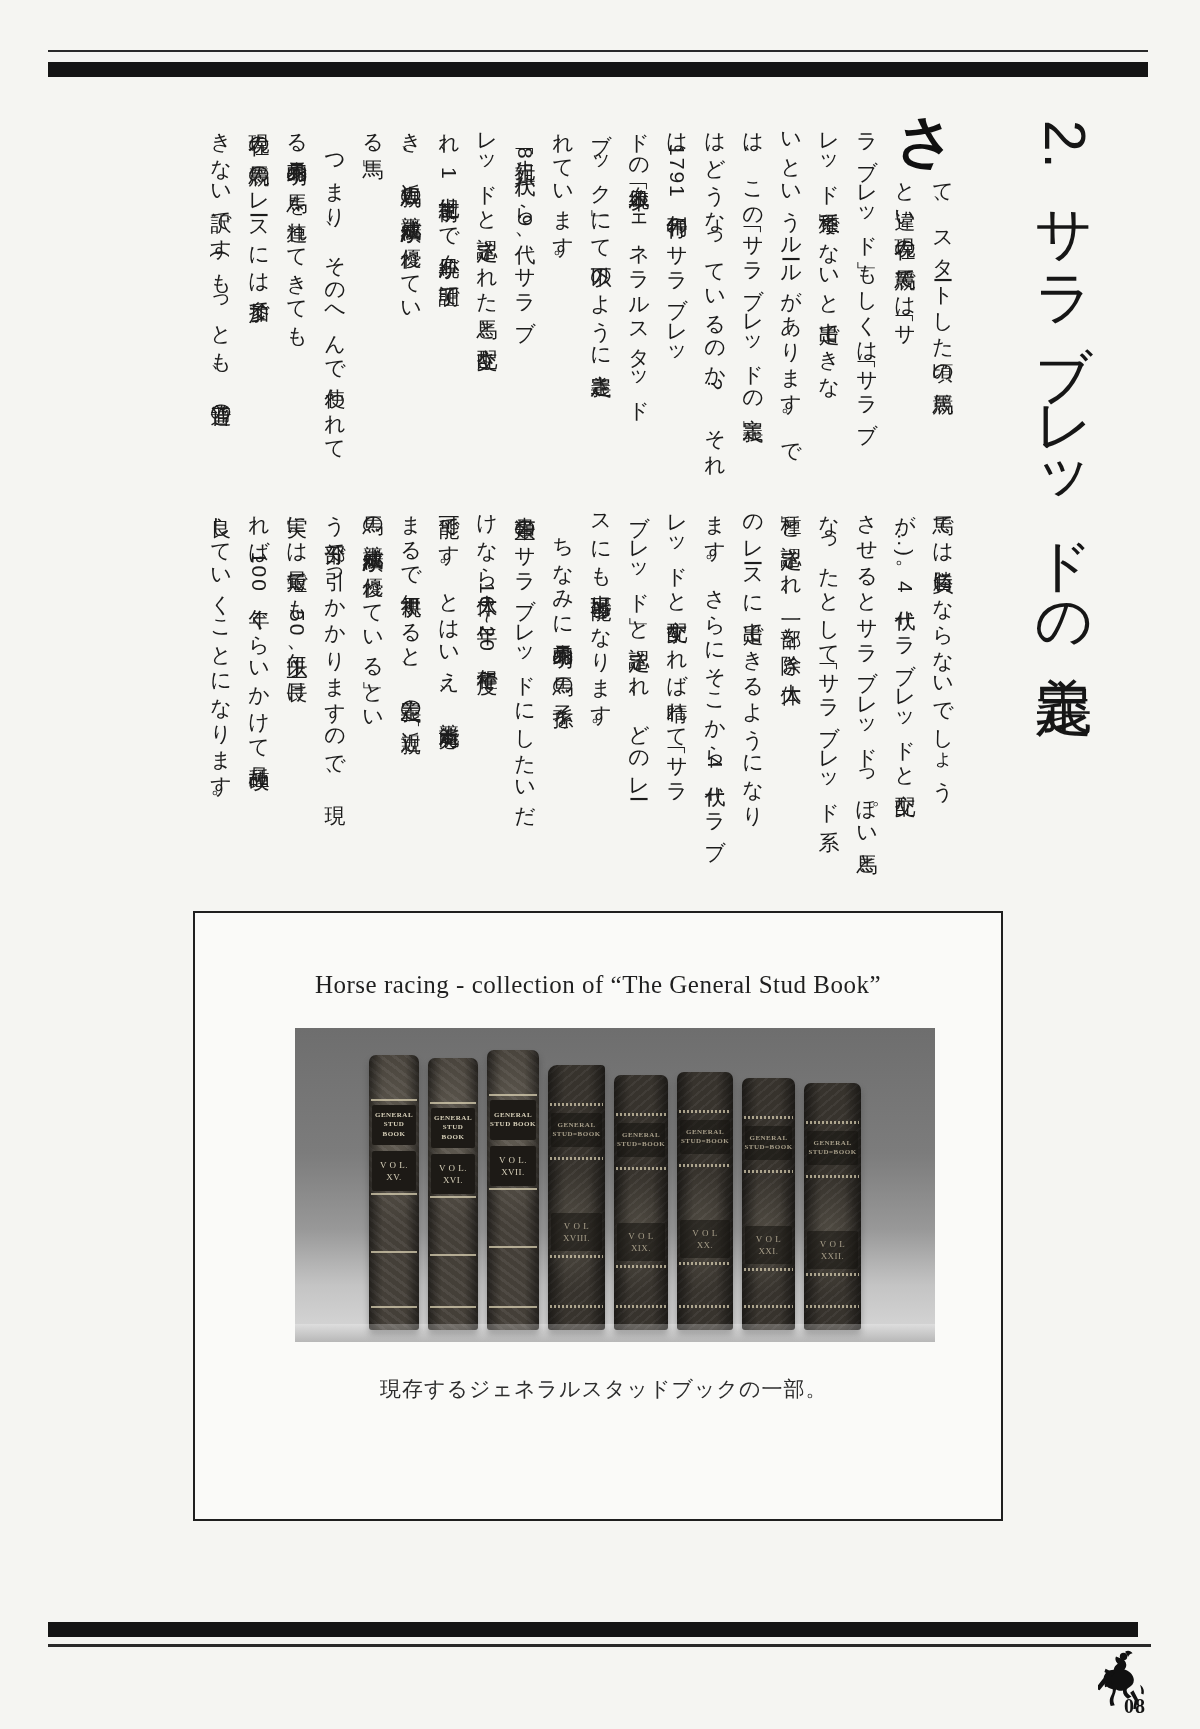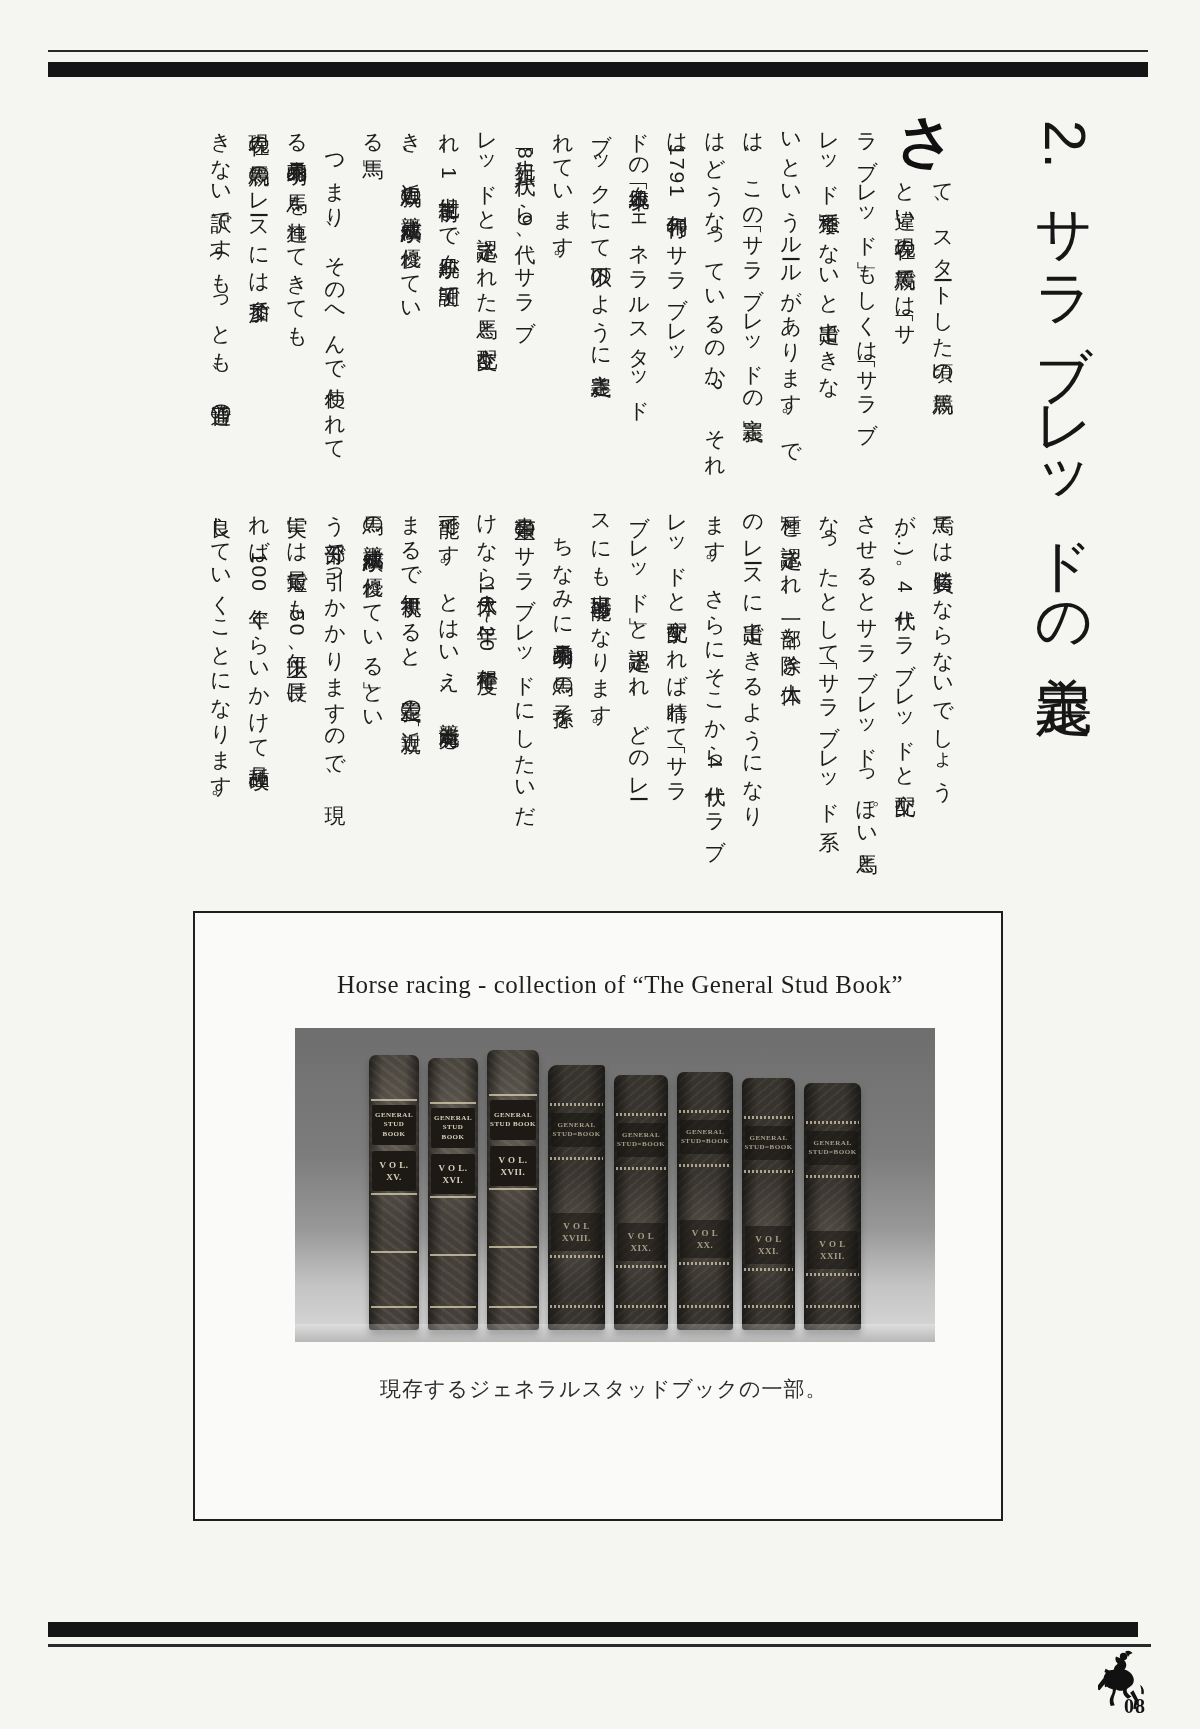--- a/index.html
+++ b/index.html
@@ -40,21 +40,21 @@
   .band-1 .vcol:nth-child(1),.band-1 .vcol:nth-child(2){padding-top:50px;}
 
   
   .figure-frame{
     position:absolute;left:193px;top:911px;width:810px;height:610px;
     border:2px solid #1f1f1f;background:#fafaf8;box-sizing:border-box;
   }
   .figure-heading{
     position:absolute;left:0;top:58px;width:100%;text-align:center;
     font-family:"Liberation Serif","DejaVu Serif",serif;
-    font-size:25px;letter-spacing:.5px;color:#1f1f1f;padding-left:22px;
+    font-size:25px;letter-spacing:.5px;color:#1f1f1f;
   }
   .photo{
     position:absolute;left:100px;top:115px;width:640px;height:314px;
     background:linear-gradient(180deg,#6e6e6e 0%,#7c7c7c 40%,#989898 64%,#c4c4c4 82%,#d9d9d9 100%);
     overflow:hidden;
   }
   .photo::after{content:"";position:absolute;left:0;bottom:0;width:100%;height:18px;
     background:linear-gradient(180deg,rgba(255,255,255,.25),rgba(120,120,120,.35));}
   .shelf{
     position:absolute;inset:0;display:flex;justify-content:center;
@@ -94,21 +94,21 @@
   .book.dark .l1{top:38px;}
   .book.dark .l2{top:92px;}
   .book.dark .l3{top:190px;}
   .patch{
     position:absolute;left:3px;right:3px;border-radius:2px;
     display:flex;flex-direction:column;align-items:center;justify-content:center;
     font-family:"Liberation Serif","DejaVu Serif",serif;text-align:center;
     color:#d8d1ba;background:#1d1a16;line-height:1.35;letter-spacing:.5px;
   }
   .patch.title{top:50px;height:40px;font-size:7px;font-weight:700;}
-  .patch.vol{top:96px;height:40px;font-size:9px;font-weight:700;text-align:right;}
+  .patch.vol{top:96px;height:40px;font-size:9px;font-weight:400;text-align:right;}
   .book.dark .patch{background:rgba(20,18,14,.55);color:#a89f8a;}
   .book.dark .patch.title{top:48px;height:34px;font-size:7px;}
   .book.dark .patch.vol{top:148px;height:38px;font-size:9px;}
   .figure-caption{
     position:absolute;left:185px;top:460px;
     font-family:"Liberation Serif","DejaVu Serif",serif;
     font-size:21px;line-height:32px;letter-spacing:1px;color:#2d2d2d;
   }
 
   

